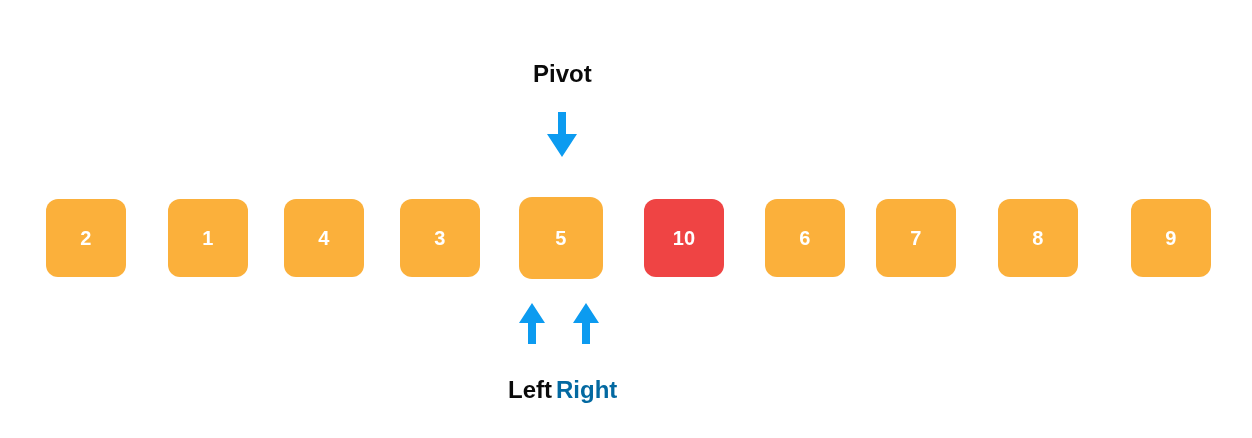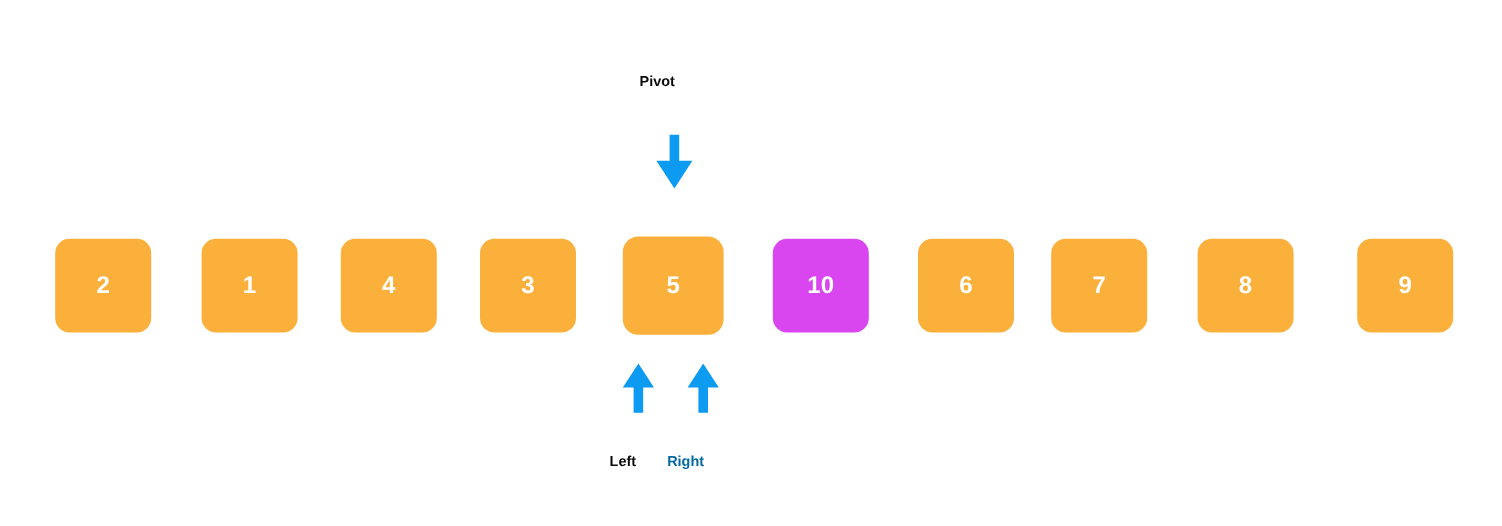--- a/index.html
+++ b/index.html
@@ -41,21 +41,21 @@
   }
   .box-value {
     display: block;
     line-height: 1;
     pointer-events: none;
   }
 
   
   .label {
     position: absolute;
-    font-size: 12px;
+    font-size: 24px;
     font-weight: 700;
     color: #0a0a0a;
     white-space: nowrap;
     line-height: 1;
   }
 
   
   .arrow {
     position: absolute;
     line-height: 0;
@@ -83,21 +83,21 @@
       </div>
       <div class="box" style="left: 284px; top: 199px; background: rgb(251, 176, 59); color: rgb(255, 255, 255);">
         <span class="box-value">4</span>
       </div>
       <div class="box" style="left: 400px; top: 199px; background: rgb(251, 176, 59); color: rgb(255, 255, 255);">
         <span class="box-value">3</span>
       </div>
       <div class="box pivot" style="left: 519px; top: 197px; background: rgb(251, 176, 59); color: rgb(255, 255, 255);">
         <span class="box-value">5</span>
       </div>
-      <div class="box" style="left: 644px; top: 199px; background: #d946ef; color: rgb(255, 255, 255);">
+      <div class="box" style="left: 644px; top: 199px; background: #ef4444; color: rgb(255, 255, 255);">
         <span class="box-value">10</span>
       </div>
       <div class="box" style="left: 765px; top: 199px; background: rgb(251, 176, 59); color: rgb(255, 255, 255);">
         <span class="box-value">6</span>
       </div>
       <div class="box" style="left: 876px; top: 199px; background: rgb(251, 176, 59); color: rgb(255, 255, 255);">
         <span class="box-value">7</span>
       </div>
       <div class="box" style="left: 998px; top: 199px; background: rgb(251, 176, 59); color: rgb(255, 255, 255);">
         <span class="box-value">8</span>

